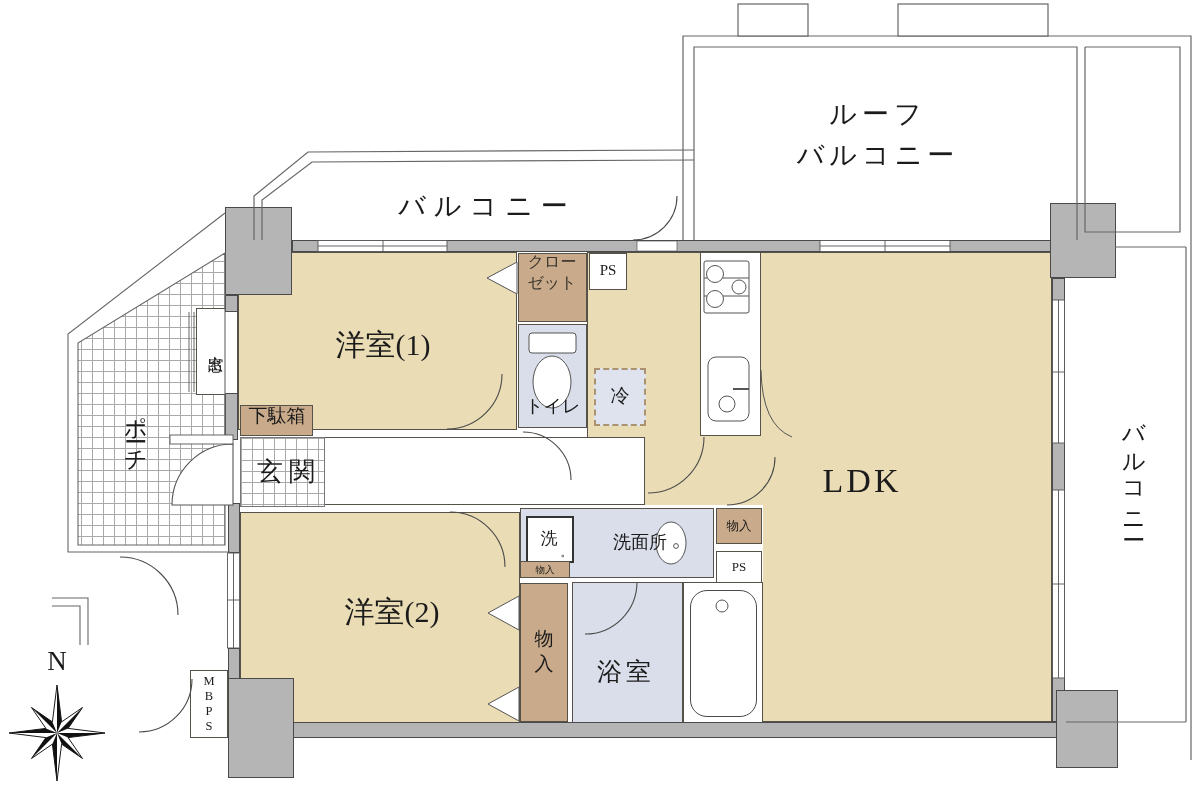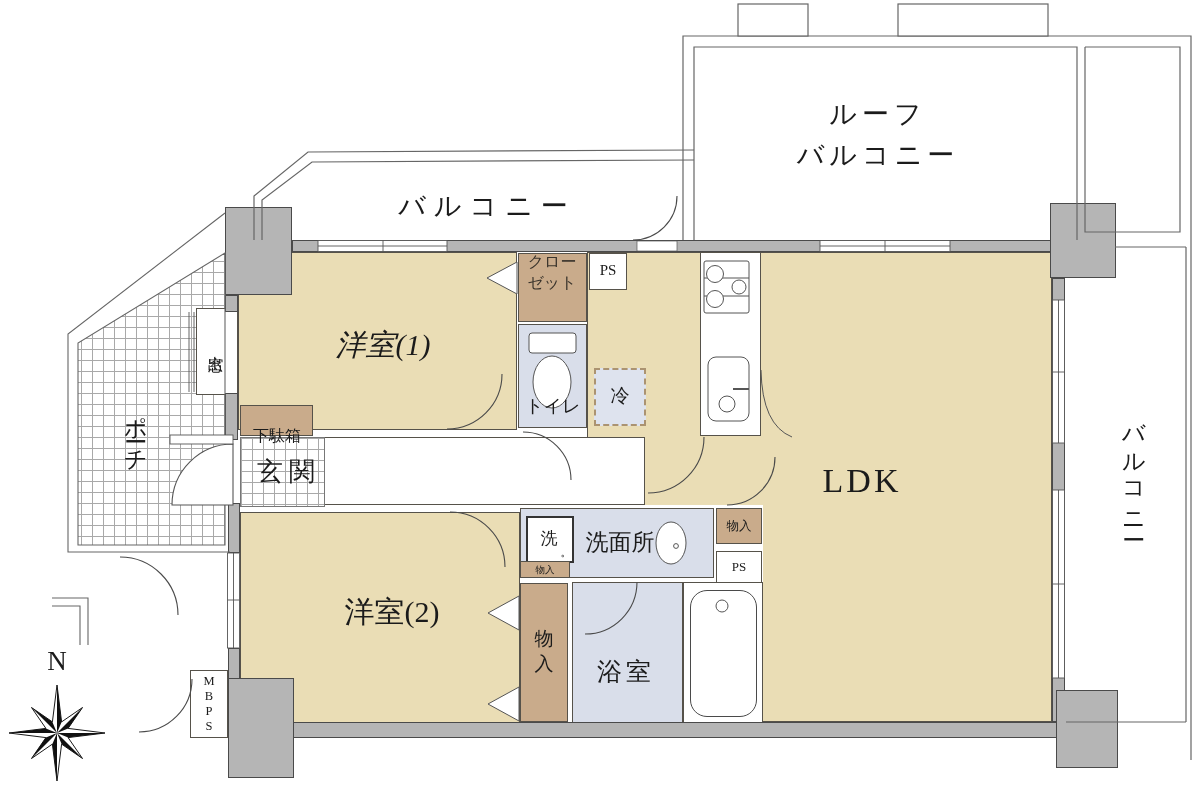--- a/index.html
+++ b/index.html
@@ -169,35 +169,35 @@
 
     <g>
       <path d="M57,685 L61.6,721.9 L82.5,707.5 L68.1,728.4 L105,733 L68.1,737.6 L82.5,758.5 L61.6,744.1 L57,781 L52.4,744.1 L31.5,758.5 L45.9,737.6 L9,733 L45.9,728.4 L31.5,707.5 L52.4,721.9 Z" fill="#fff" stroke="#000" stroke-width="0.9"></path>
       <path d="M57,733 L57,685 L61.6,721.9 Z M57,733 L82.5,707.5 L68.1,728.4 Z M57,733 L105,733 L68.1,737.6 Z M57,733 L82.5,758.5 L61.6,744.1 Z M57,733 L57,781 L52.4,744.1 Z M57,733 L31.5,758.5 L45.9,737.6 Z M57,733 L9,733 L45.9,728.4 Z M57,733 L31.5,707.5 L52.4,721.9 Z" fill="#111"></path>
     </g>
   </svg>
 
   <div class="lbl" style="left:487px;top:207px;font-size:27px;letter-spacing:8px;">バルコニー</div>
   <div class="lbl" style="left:878px;top:134px;font-size:27px;letter-spacing:5px;line-height:1.5;">ルーフ
 バルコニー</div>
-  <div class="lbl" style="left:383px;top:345px;font-size:30px;font-style:italic;">洋室(1)</div>
+  <div class="lbl" style="left:383px;top:345px;font-size:30px;">洋室(1)</div>
   <div class="lbl" style="left:552px;top:272px;font-size:16px;color:#3a342c;">クロー
 ゼット</div>
   <div class="lbl" style="left:608px;top:271px;font-size:15px;">PS</div>
   <div class="lbl" style="left:553px;top:407px;font-size:18px;">トイレ</div>
   <div class="lbl" style="left:620px;top:396px;font-size:19px;">冷</div>
   <div class="lbl vert" style="left:216px;top:343px;font-size:16px;transform:translate(-50%,-50%);">出窓</div>
   <div class="lbl vert" style="left:135px;top:432px;font-size:23px;letter-spacing:4px;">ポーチ</div>
-  <div class="lbl" style="left:277px;top:436px;font-size:16px;">下駄箱</div>
+  <div class="lbl" style="left:277px;top:416px;font-size:19px;">下駄箱</div>
   <div class="lbl" style="left:289px;top:472px;font-size:26px;letter-spacing:6px;font-family:Liberation Serif, serif;">玄関</div>
   <div class="lbl" style="left:862px;top:481px;font-size:34px;letter-spacing:3px;">LDK</div>
   <div class="lbl vert" style="left:1133px;top:470px;font-size:23px;letter-spacing:4px;">バルコニー</div>
   <div class="lbl" style="left:549px;top:539px;font-size:17px;">洗</div>
   <div class="lbl" style="left:566px;top:552px;font-size:11px;">。</div>
-  <div class="lbl" style="left:620px;top:543px;font-size:23px;">洗面所</div>
+  <div class="lbl" style="left:640px;top:543px;font-size:18px;">洗面所</div>
   <div class="lbl" style="left:545px;top:570px;font-size:9.5px;">物入</div>
   <div class="lbl" style="left:739px;top:526px;font-size:12.5px;">物入</div>
   <div class="lbl" style="left:739px;top:567px;font-size:13px;">PS</div>
   <div class="lbl" style="left:392px;top:612px;font-size:30px;">洋室(2)</div>
   <div class="lbl" style="left:544px;top:651px;font-size:19px;">物
 入</div>
   <div class="lbl" style="left:626px;top:671px;font-size:25px;letter-spacing:4px;">浴室</div>
   <div class="lbl" style="left:209px;top:704px;font-size:12.5px;line-height:1.2;">M
 B
 P

